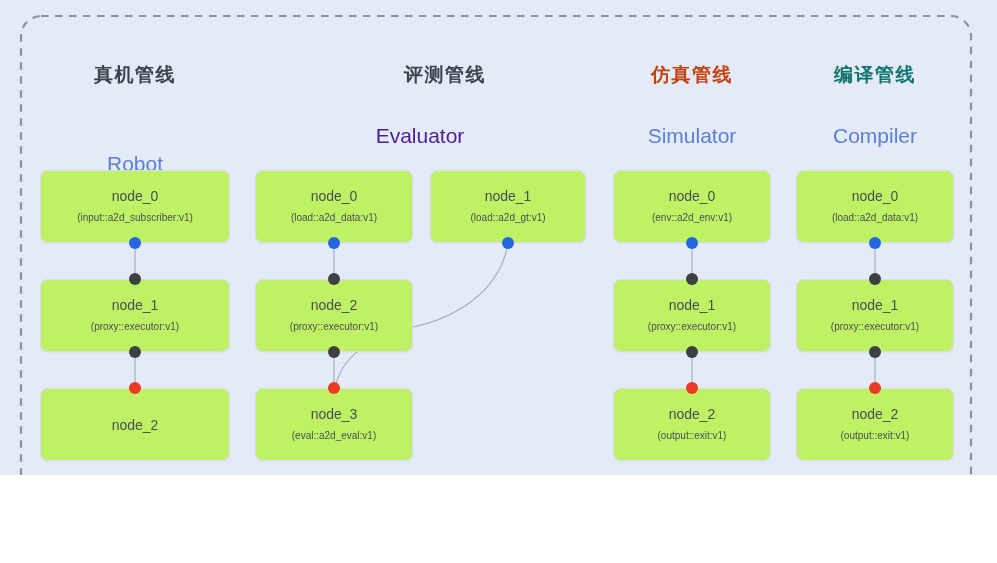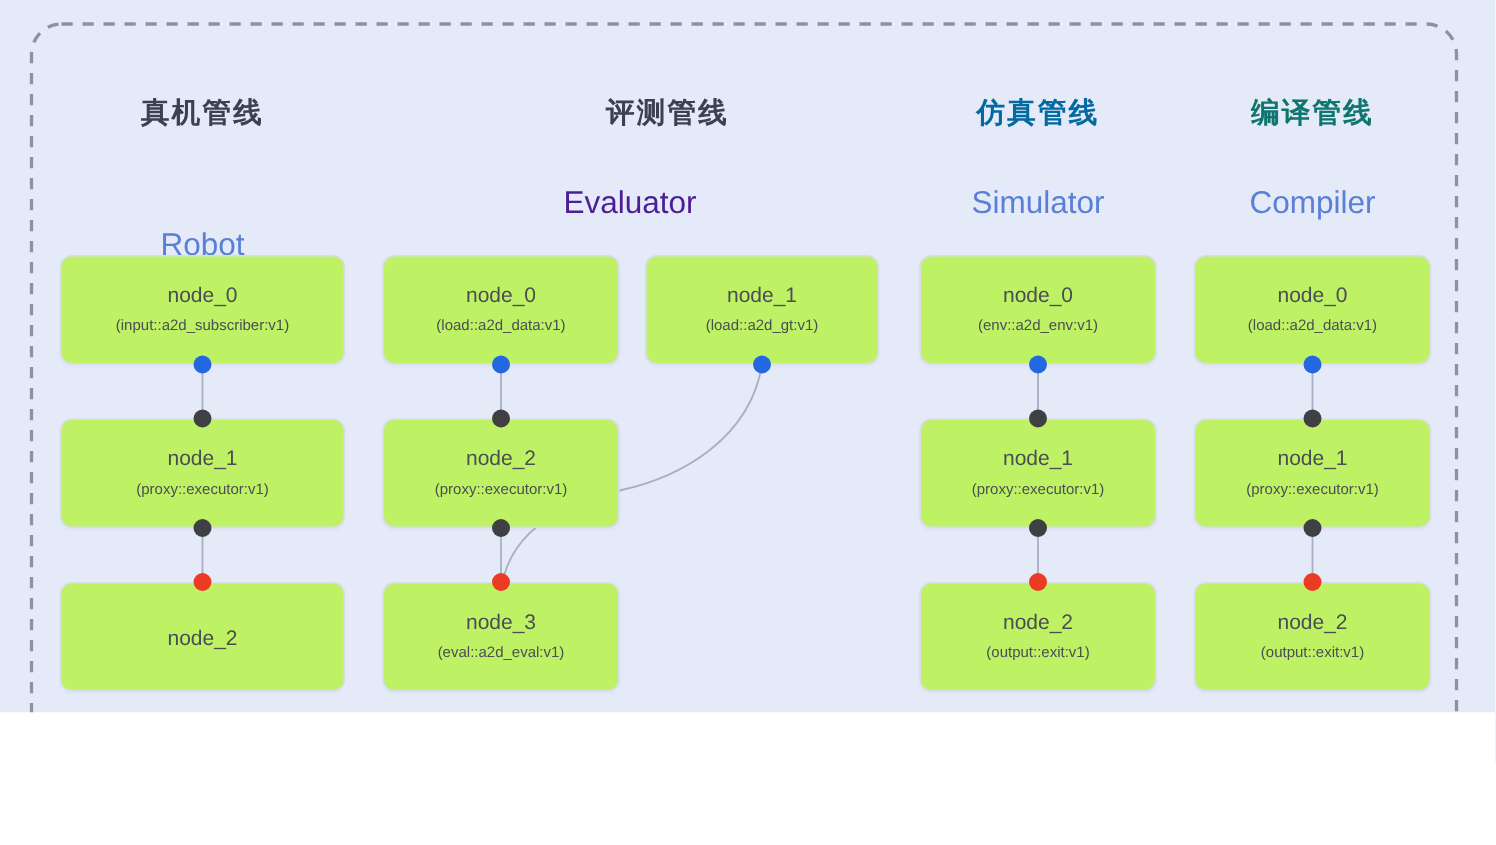--- a/index.html
+++ b/index.html
@@ -117,21 +117,21 @@
     </div>
     <div class="node" style="left: 255px; top: 388px; width: 158px; height: 73px;">
       <span class="node-label">node_3</span>
       <span class="node-type">(eval::a2d_eval:v1)</span>
     </div>
     <div class="port" style="left: 328px; top: 237px; background: rgb(35, 104, 224);"></div>
     <div class="port" style="left: 502px; top: 237px; background: rgb(35, 104, 224);"></div>
     <div class="port" style="left: 328px; top: 273px; background: rgb(63, 64, 68);"></div>
     <div class="port" style="left: 328px; top: 346px; background: rgb(63, 64, 68);"></div>
     <div class="port" style="left: 328px; top: 382px; background: rgb(236, 59, 37);"></div>
-    <div class="title-zh" style="left: 692px; top: 75px; color: #0369a1;">仿真管线</div>
+    <div class="title-zh" style="left: 692px; top: 75px; color: #c2410c;">仿真管线</div>
     <div class="title-en" style="left: 692px; top: 136px; color: rgb(90, 128, 214);">Simulator</div>
     <div class="node" style="left: 613px; top: 170px; width: 158px; height: 73px;">
       <span class="node-label">node_0</span>
       <span class="node-type">(env::a2d_env:v1)</span>
     </div>
     <div class="node" style="left: 613px; top: 279px; width: 158px; height: 73px;">
       <span class="node-label">node_1</span>
       <span class="node-type">(proxy::executor:v1)</span>
     </div>
     <div class="node" style="left: 613px; top: 388px; width: 158px; height: 73px;">

